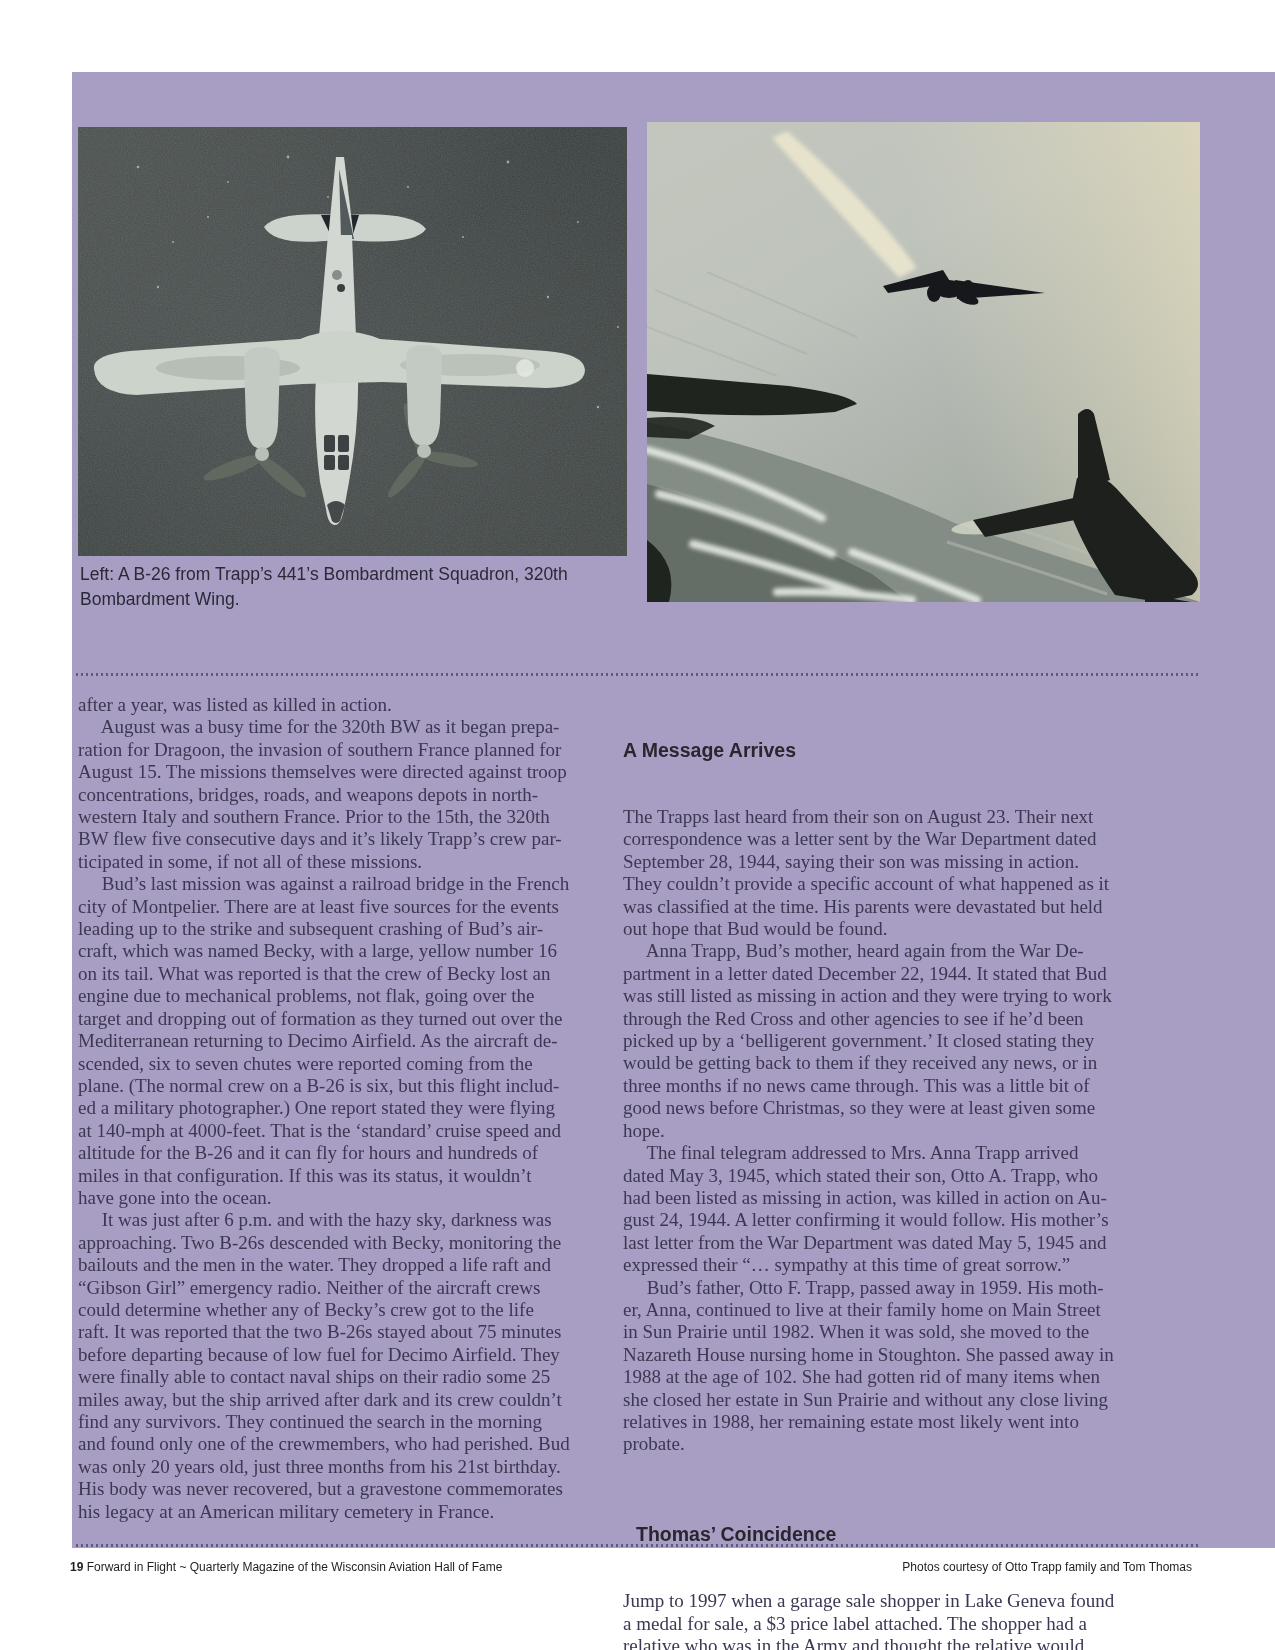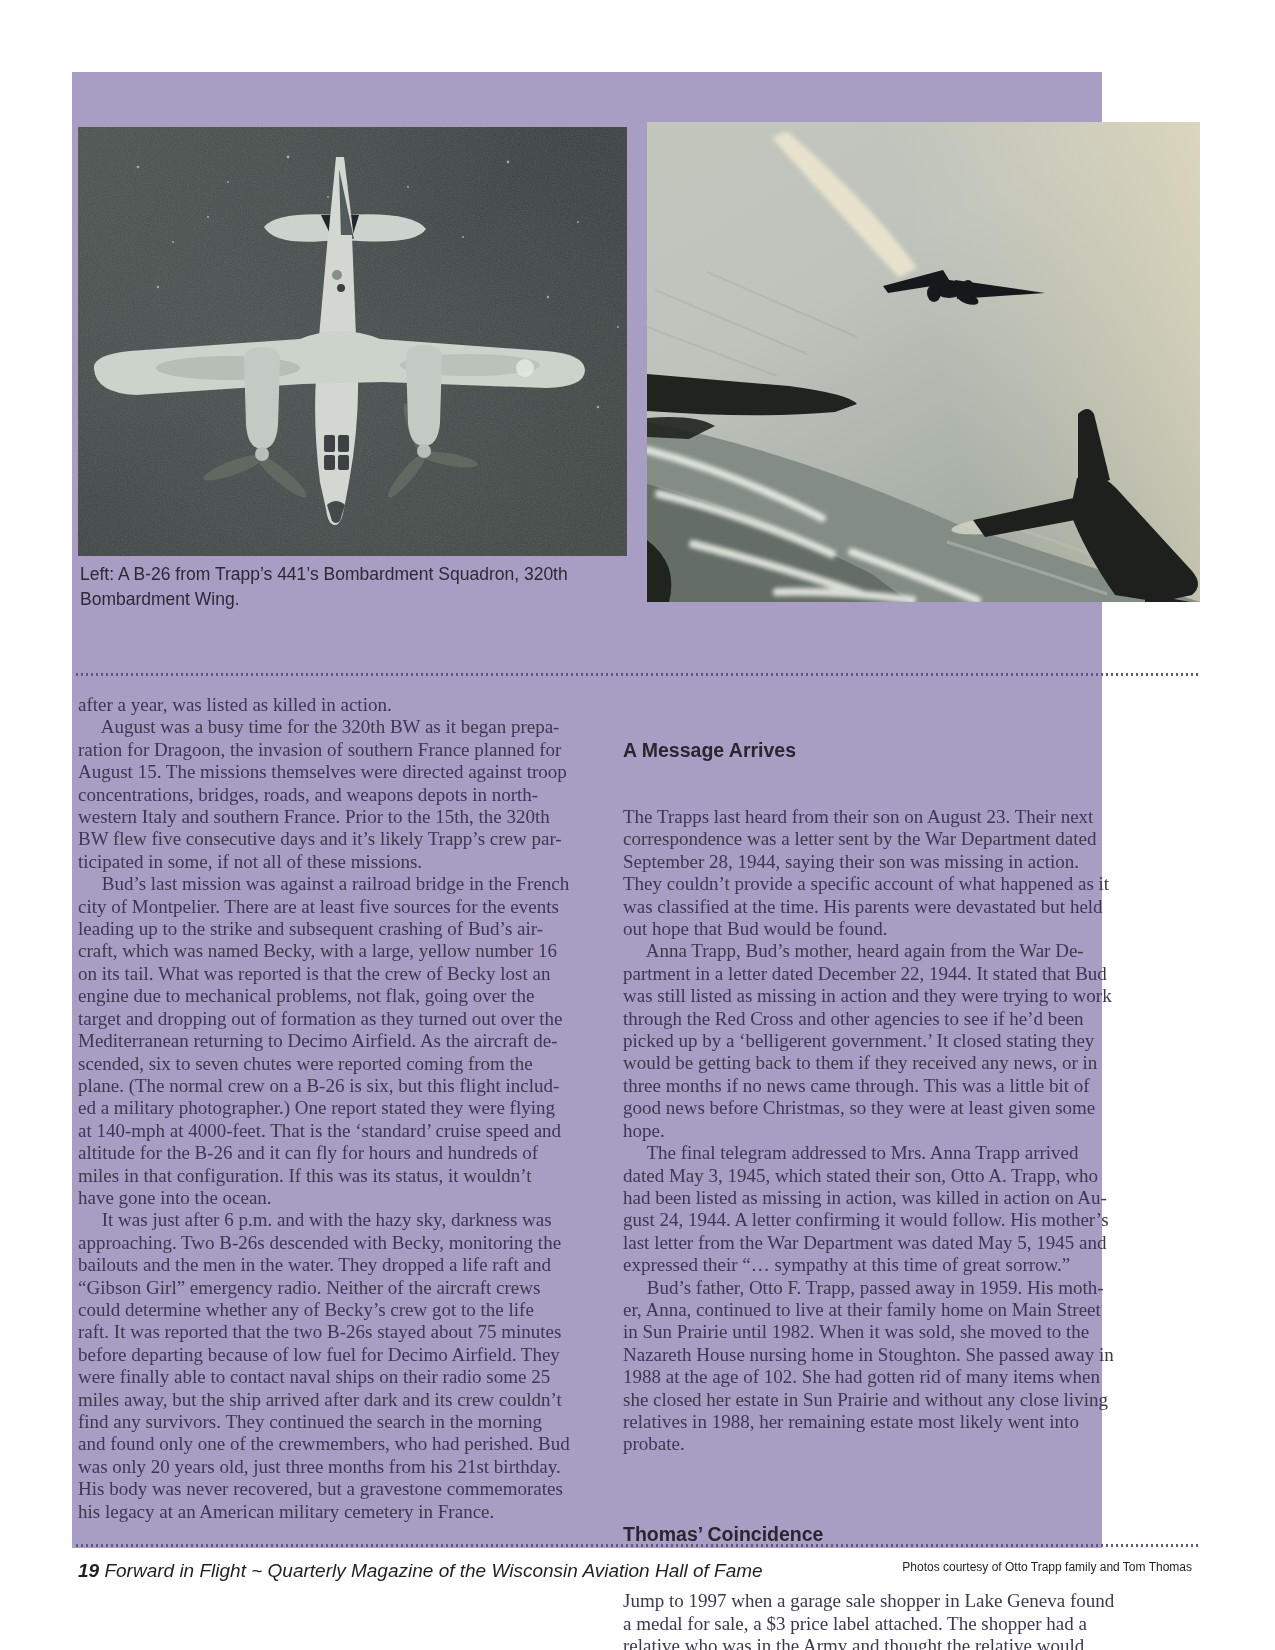--- a/index.html
+++ b/index.html
@@ -1,39 +1,39 @@
 <!DOCTYPE html>
 <html><head>
 <meta charset="utf-8">
 <style>
   html,body{margin:0;padding:0;background:#ffffff;}
   .page{position:relative;width:1275px;height:1650px;background:#ffffff;overflow:hidden;
         font-family:"Liberation Sans",sans-serif;}
-  .panel{position:absolute;left:72px;top:72px;width:1030px;height:1476px;background:#a89dc3;}
+  .panel{position:absolute;left:72px;top:72px;width:1203px;height:1476px;background:#a89dc3;}
   .photo{position:absolute;overflow:hidden;}
   .photo-left{left:6px;top:55px;width:549px;height:429px;}
   .photo-right{left:575px;top:50px;width:553px;height:480px;}
   .caption{position:absolute;left:8px;font-family:"Liberation Sans",sans-serif;
            font-size:17.5px;line-height:25px;color:#2c2936;white-space:pre;}
   .caption-left{top:490px;}
   .caption-right{top:544px;}
   .dotted{position:absolute;height:3px;left:4px;width:1124px;
           background-image:repeating-linear-gradient(to right,#625886 0 2px,rgba(0,0,0,0) 2px 5px);}
   .sep-top{top:601px;}
   .sep-bottom{top:1472px;}
   .col{position:absolute;top:622px;width:548px;font-family:"Liberation Serif","DejaVu Serif",serif;
        font-size:19px;line-height:22.4px;color:#3c3752;white-space:pre;}
   .col-left{left:6px;}
   .col-right{left:551px;}
   .col h2{font-family:"Liberation Sans",sans-serif;font-size:19.5px;line-height:22.4px;
           height:22.4px;margin:0;padding:0;color:#29262f;font-weight:bold;white-space:pre;}
-  .col h2.second{margin-top:22.4px;}
+  .col h2.second{margin-top:22.4px;margin-left:13px;}
   .body-block{white-space:pre;}
   .footer{position:absolute;left:0;top:1560px;width:1275px;height:26px;color:#1f1f22;}
-  .footer-left{position:absolute;left:78px;top:0;font-size:19px;font-style:italic;white-space:pre;}
+  .footer-left{position:absolute;left:70px;top:0;font-size:12px;white-space:pre;}
   .footer-left .pg{font-weight:bold;}
   .footer-right{position:absolute;right:83px;top:0;font-size:12px;white-space:pre;}
   svg{display:block;}
 </style>
 </head>
 <body>
 
 <div class="page">
   <div class="panel">
 

